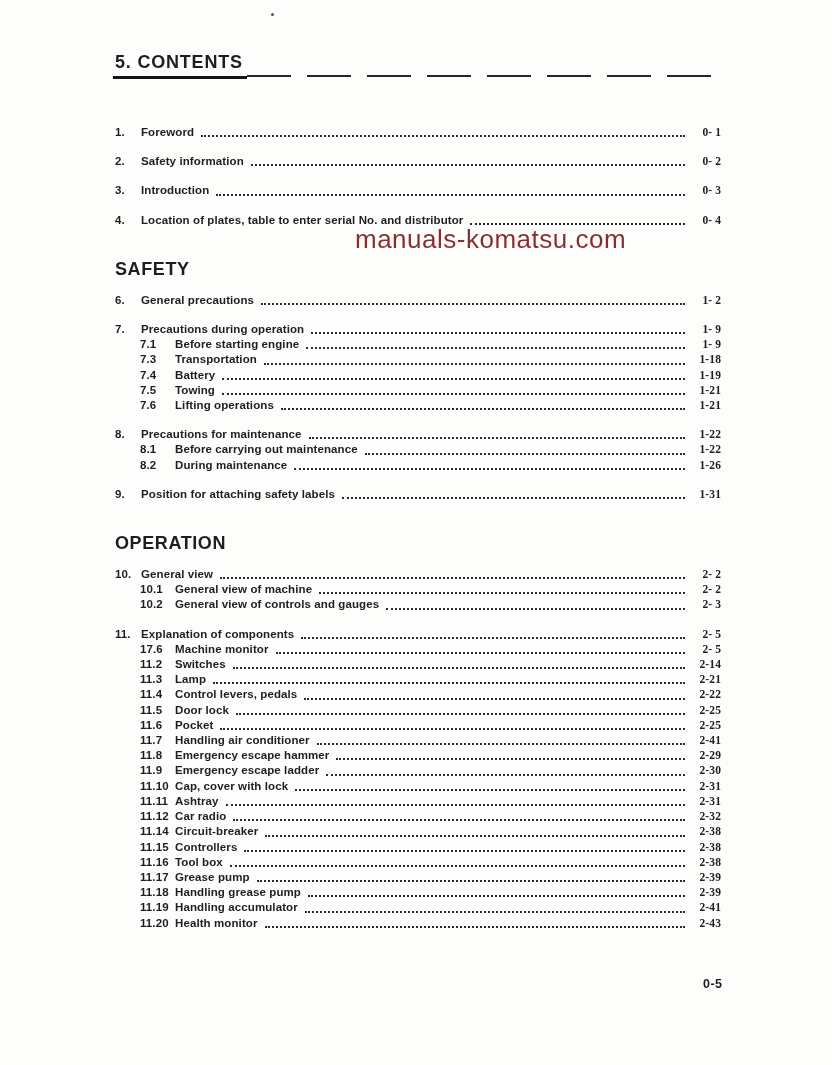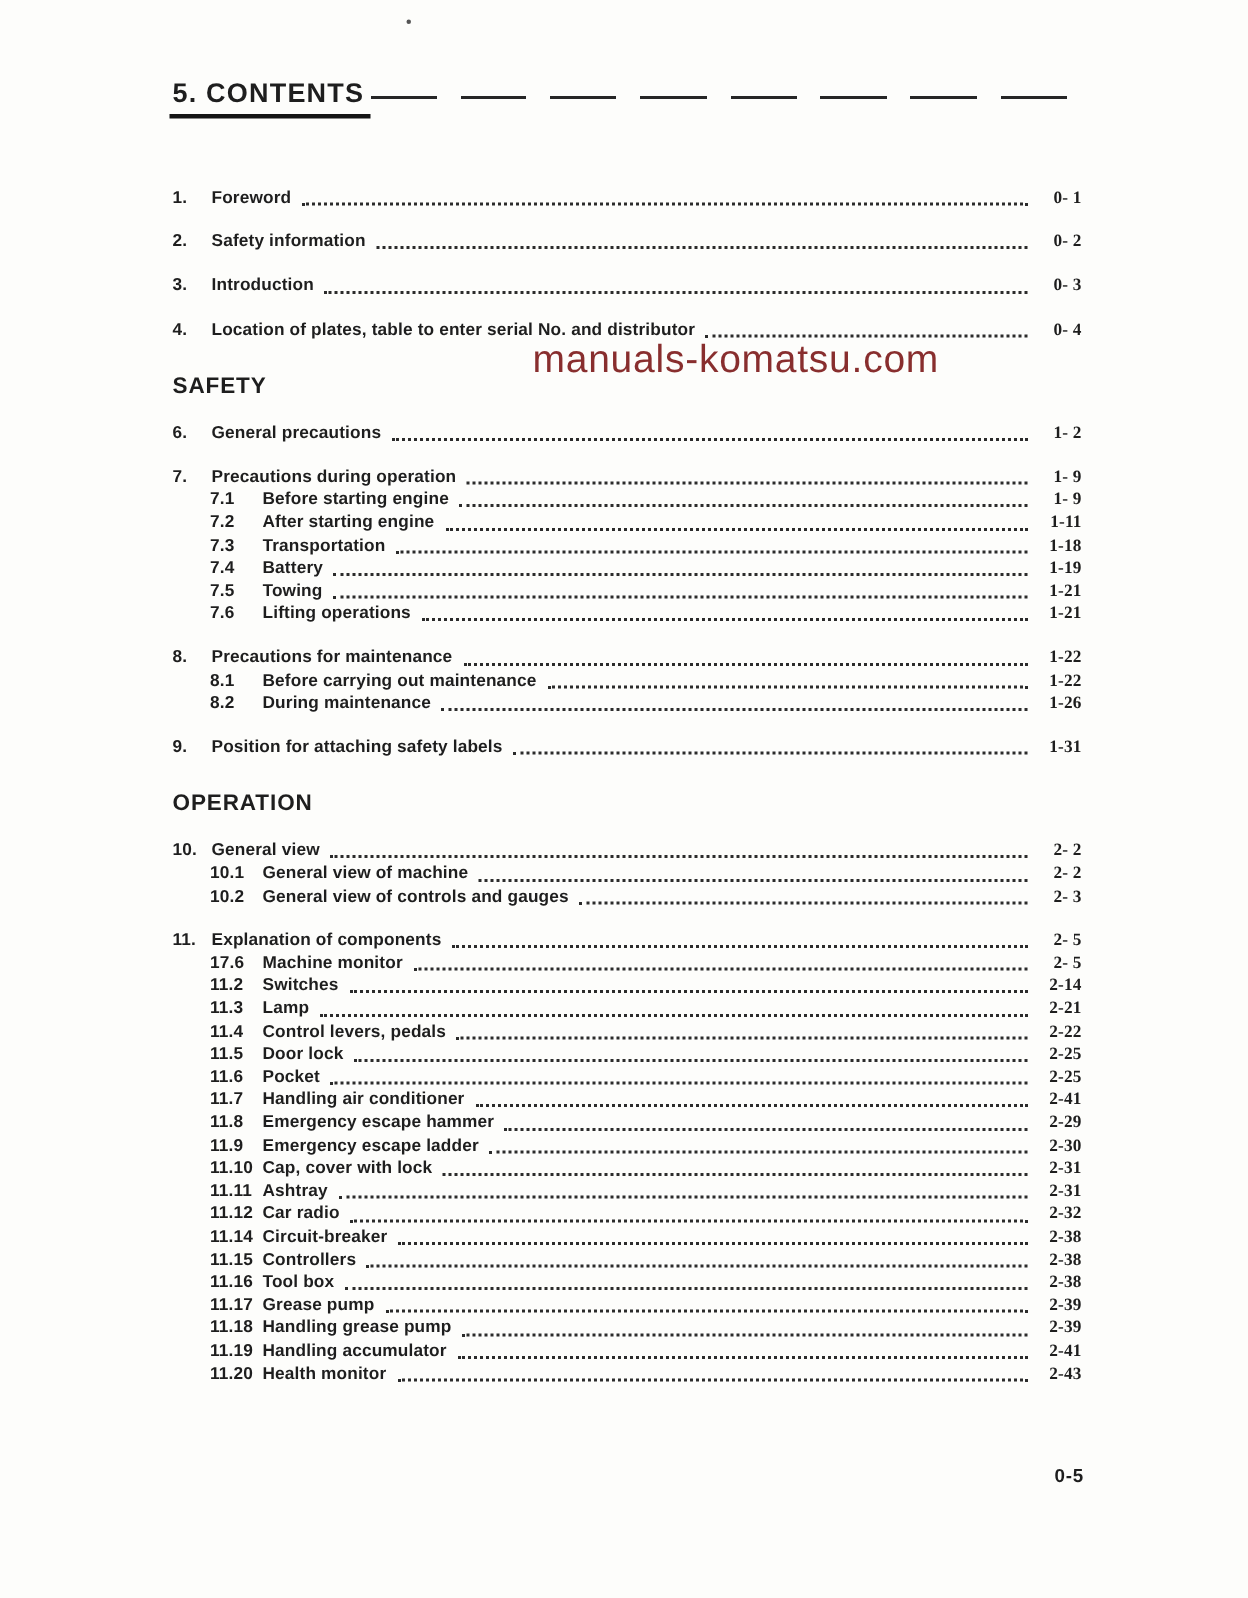--- a/index.html
+++ b/index.html
@@ -20,21 +20,21 @@
     width: 3px; height: 3px;
     background: #555;
     border-radius: 50%;
   }
 
   .title-row {
     position: absolute;
     left: 113px; top: 52px;
     width: 602px;
     display: flex;
-    align-items: center;
+    align-items: flex-end;
   }
   .title {
     font-size: 18px;
     font-weight: bold;
     letter-spacing: 0.8px;
     border-bottom: 3px solid #151515;
     padding: 0 4px 3px 2px;
     white-space: nowrap;
   }
   .title-rule {
@@ -65,25 +65,25 @@
   .dots {
     flex: 1 1 auto;
     min-width: 12px;
     border-bottom: 2px dotted #2b2b2b;
     margin: 0 4px 3px 5px;
     align-self: flex-end;
   }
   .pg { flex: 0 0 32px; text-align: right; font-family: Liberation Serif, serif; }
 
   .sect {
-    font-size: 15px;
+    font-size: 18px;
     font-weight: bold;
     letter-spacing: 0.6px;
     line-height: 20px;
-    margin-top: 20px;
+    margin-top: 31px;
     margin-bottom: 14px;
   }
 
   .watermark {
     position: absolute;
     left: 355px; top: 224px;
     font-size: 26px;
     font-weight: normal;
     color: #7f1d1d;
     opacity: 0.92;
@@ -150,26 +150,20 @@
         <span class="dots"></span>
         <span class="pg">1- 9</span>
       </div>
       <div class="row sub">
         <span class="num">7.1</span>
         <span class="label">Before starting engine</span>
         <span class="dots"></span>
         <span class="pg">1- 9</span>
       </div>
       <div class="row sub">
-        <span class="num">7.2</span>
-        <span class="label">After starting engine</span>
-        <span class="dots"></span>
-        <span class="pg">1-11</span>
-      </div>
-      <div class="row sub">
         <span class="num">7.3</span>
         <span class="label">Transportation</span>
         <span class="dots"></span>
         <span class="pg">1-18</span>
       </div>
       <div class="row sub">
         <span class="num">7.4</span>
         <span class="label">Battery</span>
         <span class="dots"></span>
         <span class="pg">1-19</span>

